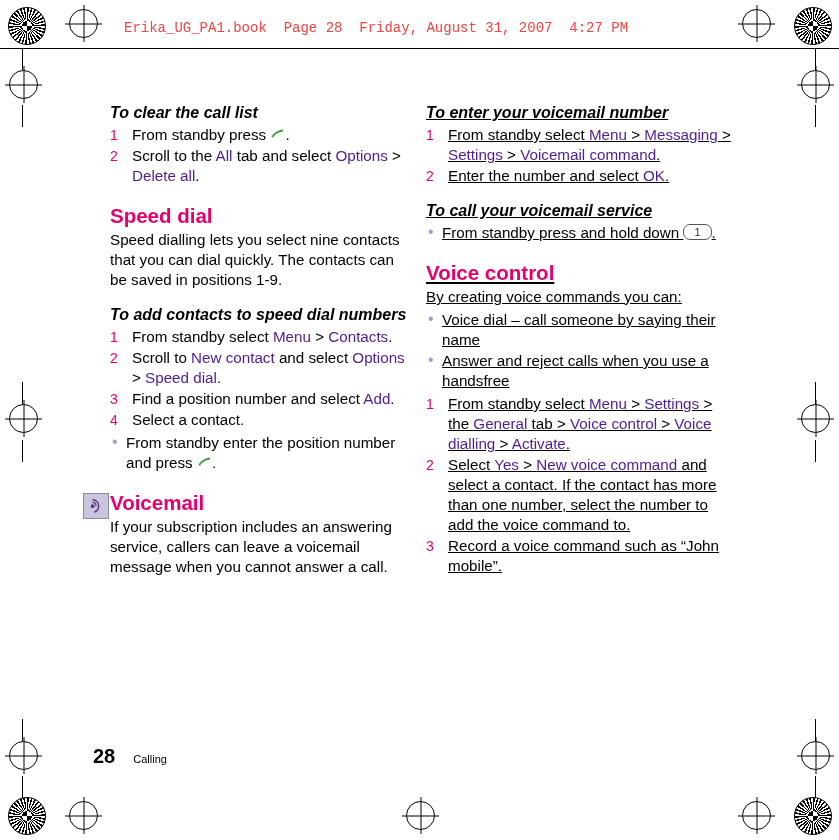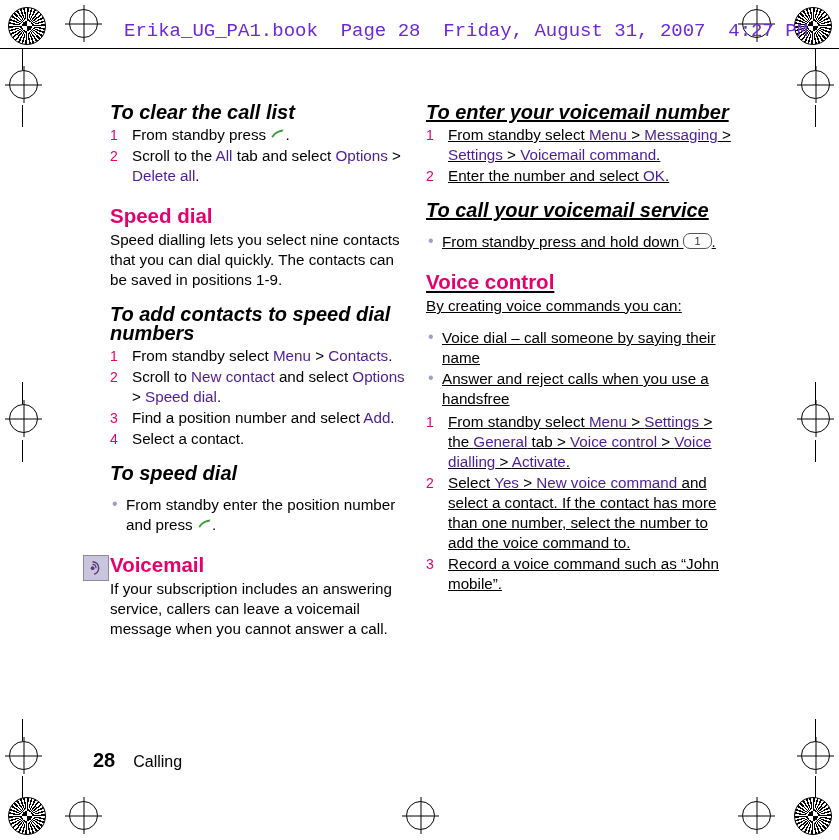--- a/index.html
+++ b/index.html
@@ -61,24 +61,24 @@
     position: absolute;
     background: #000;
   }
 
   
   .header-text {
     position: absolute;
     top: 20px;
     left: 124px;
     font-family: "Liberation Mono", monospace;
-    font-size: 19px;
+    font-size: 14px;
     letter-spacing: 0px;
     white-space: pre;
-    color: #6d28d9;
+    color: #ef4444;
   }
   .header-rule {
     position: absolute;
     left: 0;
     top: 48px;
     width: 839px;
     height: 1px;
     background: #000;
   }
 
@@ -101,21 +101,21 @@
   .col-right { left: 426px; width: 305px; text-decoration: underline; }
 
   h2.section {
     color: #e5006e;
     font-size: 20.5px;
     font-weight: bold;
     margin: 18px 0 3px 0;
     line-height: 23px;
   }
   h3.sub {
-    font-size: 20px;
+    font-size: 16px;
     font-weight: bold;
     font-style: italic;
     margin: 15px 0 2px 0;
     line-height: 19px;
   }
   p.body {
     margin: 2px 0 0 0;
   }
 
   ol.steps {
@@ -134,21 +134,21 @@
     content: counter(step);
     position: absolute;
     left: 0;
     top: 0;
     color: #e5006e;
     font-size: 14px;
   }
 
   ul.bullets {
     list-style: none;
-    margin: 12px 0 0 0;
+    margin: 3px 0 0 0;
     padding: 0;
   }
   ul.bullets > li {
     position: relative;
     padding-left: 16px;
     margin-bottom: 1px;
   }
   ul.bullets > li::before {
     content: "\2022";
     position: absolute;
@@ -206,21 +206,21 @@
     top: 728px;
     display: flex;
     align-items: baseline;
     gap: 18px;
   }
   .folio {
     font-size: 20px;
     font-weight: bold;
   }
   .folio-label {
-    font-size: 16px;
+    font-size: 11px;
     margin-top: 25px;
   }
 </style>
 </head>
 <body>
 
 <div class="mark starburst" style="left:8px; top:7px;"></div>
 <div class="mark reg-mark" style="left:69px; top:9px;"></div>
 <div class="mark reg-mark" style="left:742px; top:9px;"></div>
 <div class="mark starburst" style="left:794px; top:7px;"></div>
@@ -266,21 +266,20 @@
       </ol>
       <h2 class="section">Speed dial</h2>
       <p class="body">Speed dialling lets you select nine contacts that you can dial quickly. The contacts can be saved in positions 1-9.</p>
       <h3 class="sub">To add contacts to speed dial numbers</h3>
       <ol class="steps">
         <li><span>From standby select </span><span class="ui">Menu</span><span> &gt; </span><span class="ui">Contacts</span><span>.</span></li>
         <li><span>Scroll to </span><span class="ui">New contact</span><span> and select </span><span class="ui">Options</span><span> &gt; </span><span class="ui">Speed dial</span><span>.</span></li>
         <li><span>Find a position number and select </span><span class="ui">Add</span><span>.</span></li>
         <li><span>Select a contact.</span></li>
       </ol>
-      <h3 class="sub">To speed dial</h3>
       <ul class="bullets">
         <li><span>From standby enter the position number and press </span><span class="call-icon"><svg viewBox="0 0 16 14" width="15" height="13">
               <path d="M1.5 9.5 C4 4.5 10 1.5 14.5 1.5 L13.2 4.0 C9.4 4.2 5.2 6.6 3.2 10.4 Z" fill="#3a9f3a"></path>
             </svg></span><span>.</span></li>
       </ul>
       <div class="voicemail-head-wrap">
         <span class="vm-icon">
           <svg viewBox="0 0 18 18" width="16" height="16">
             <path d="M5 2 C9 2 12 5 12 9 C12 12 10 15 7 16" stroke="#5b3b7a" stroke-width="1.6" fill="none"></path>
             <path d="M5 5 C7.5 5 9 7 9 9.2" stroke="#5b3b7a" stroke-width="1.4" fill="none"></path>

